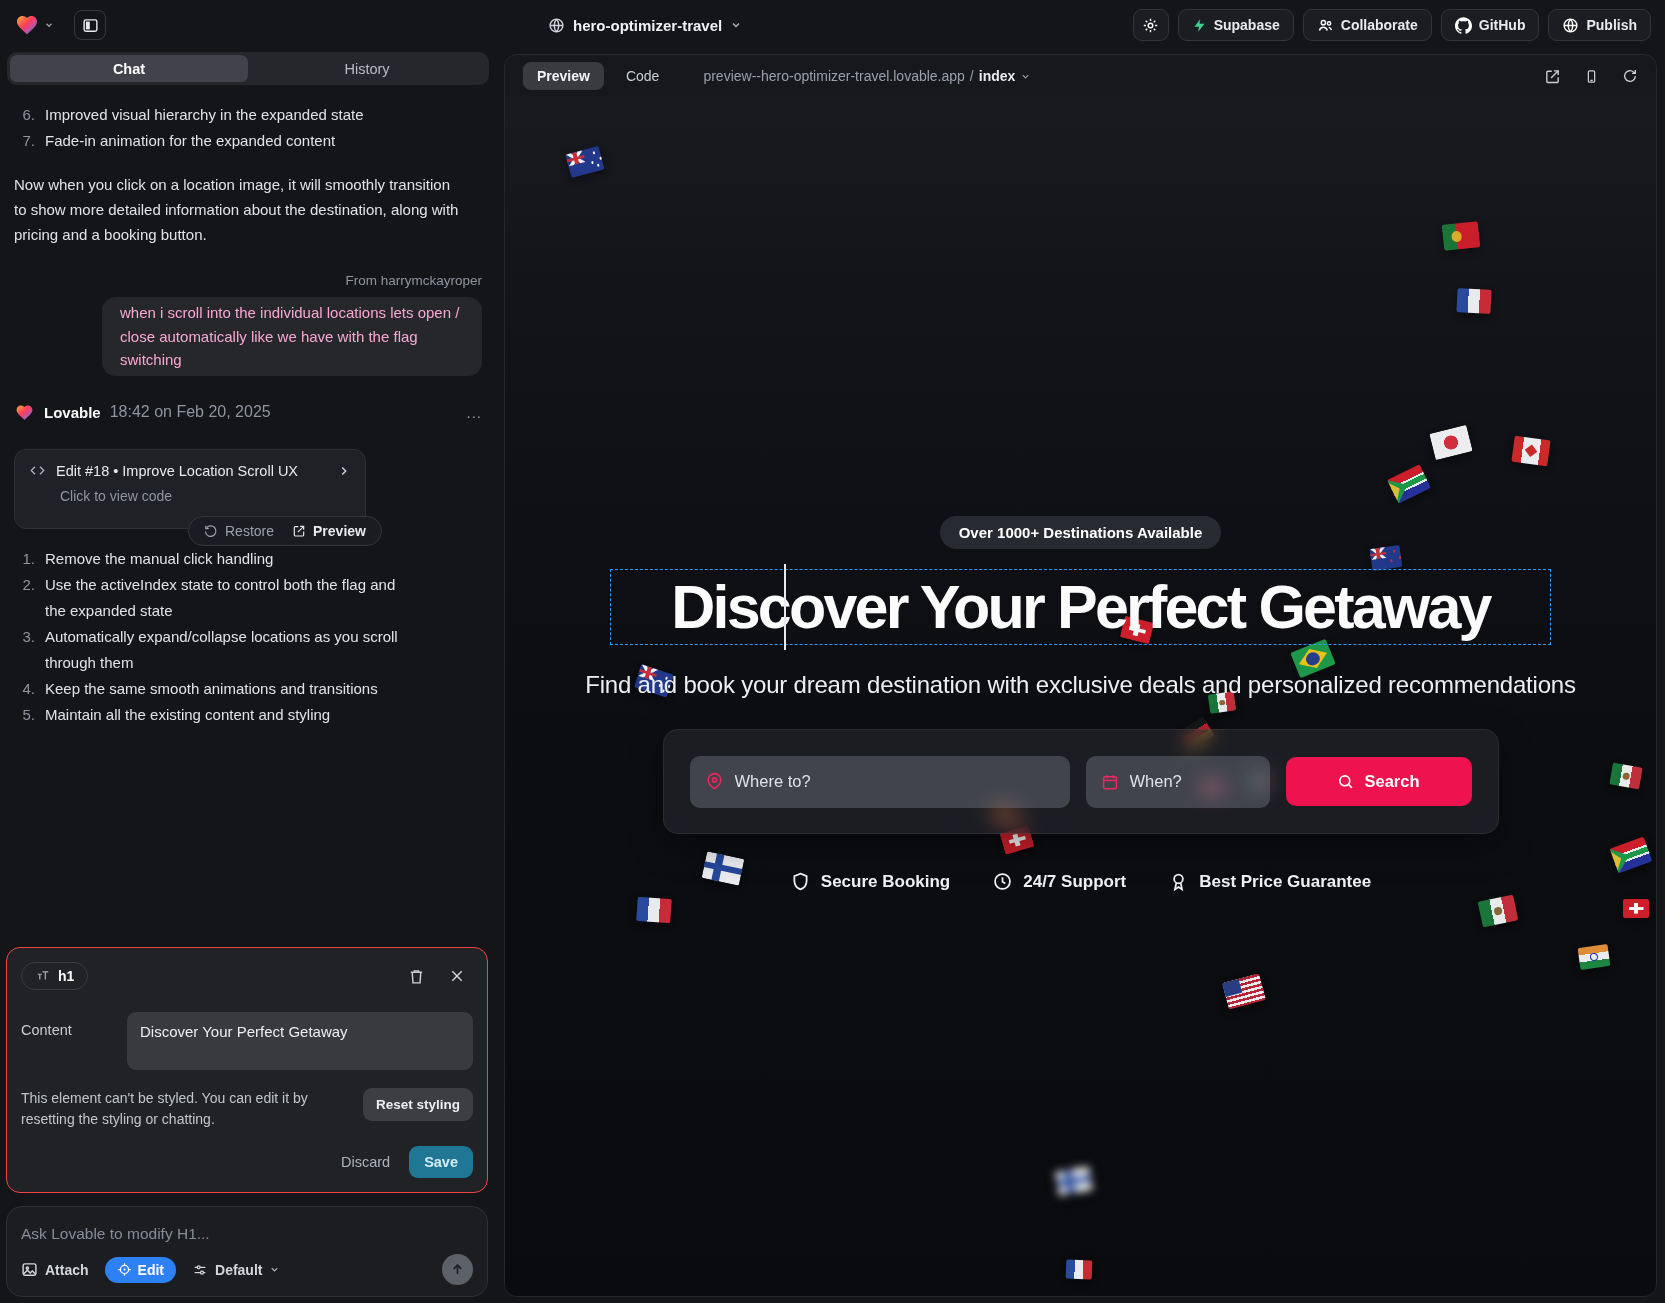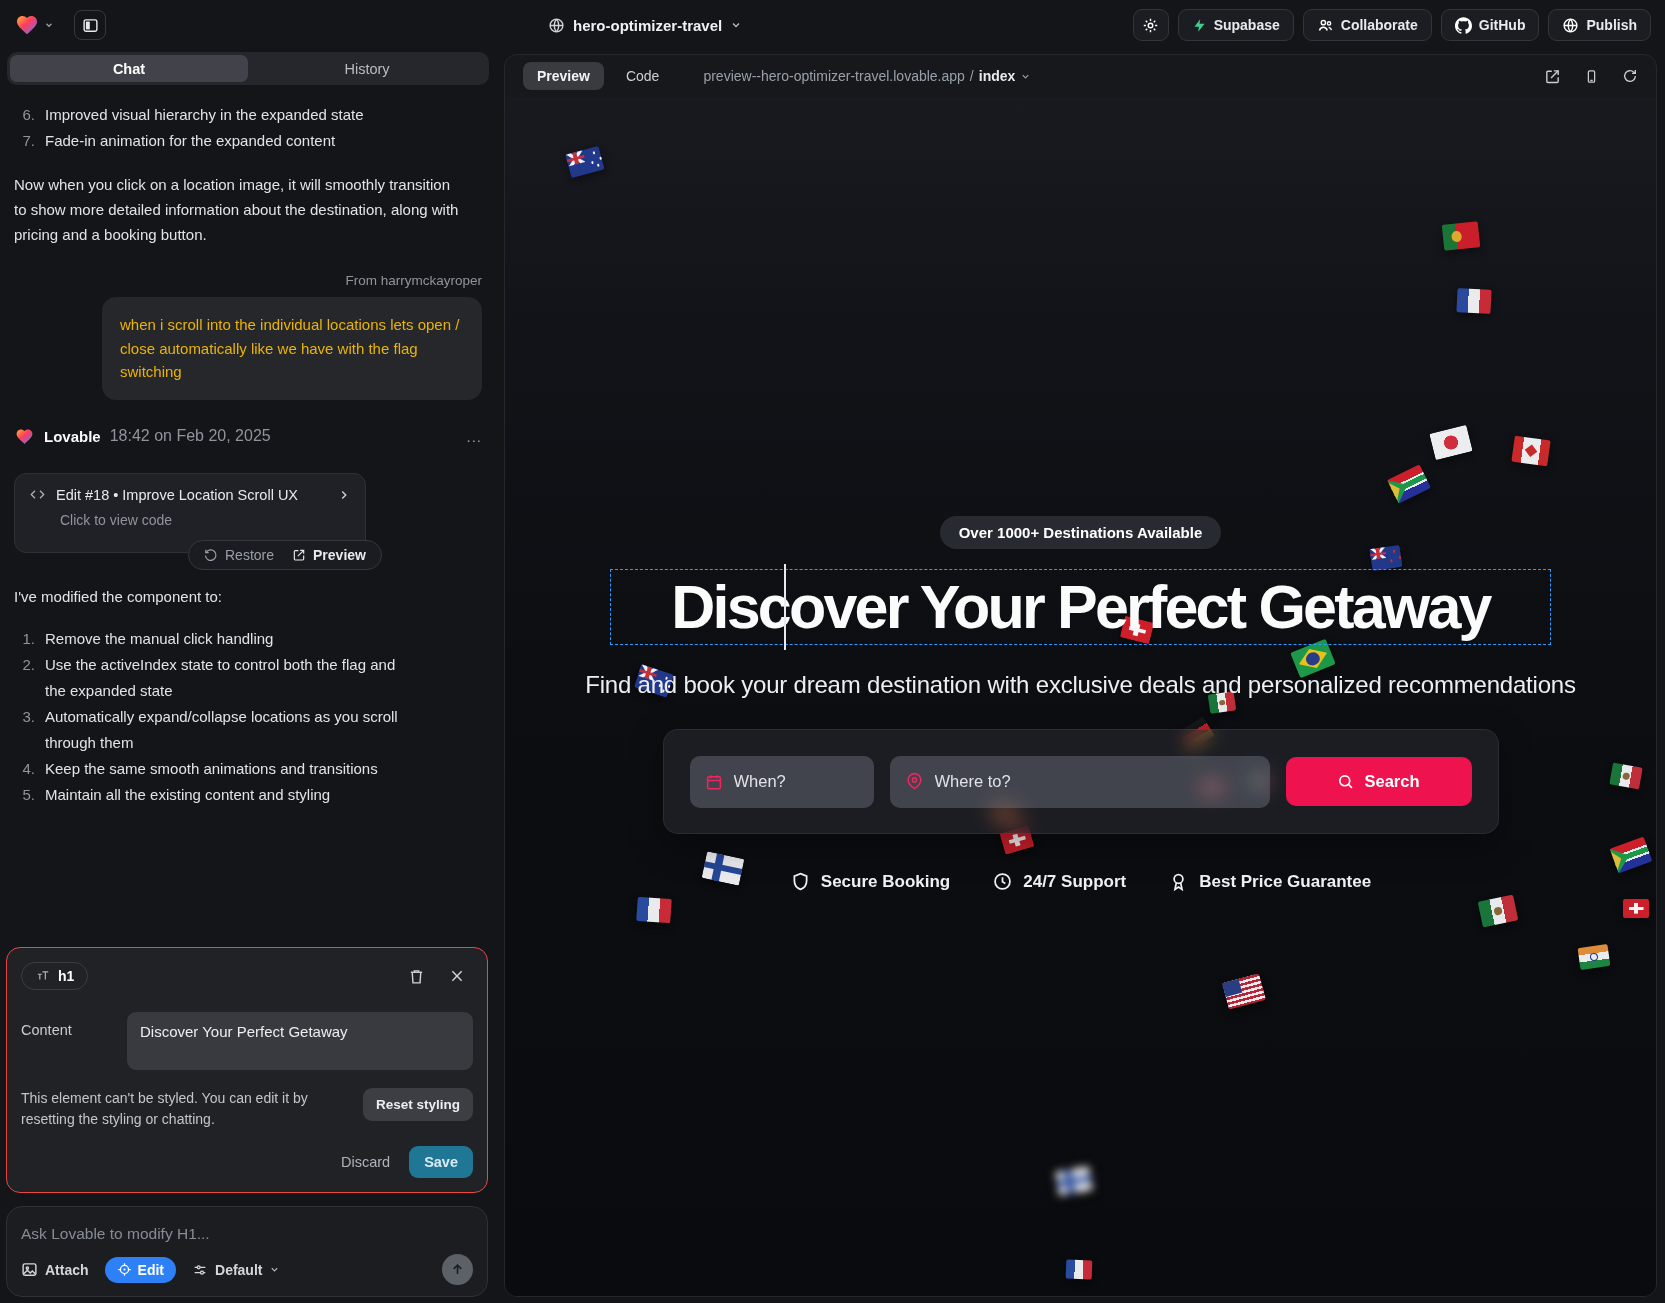--- a/index.html
+++ b/index.html
@@ -29,21 +29,21 @@
   .tabbar { position:absolute; top:2px; left:7px; right:7px; height:33px; background:#26272c; border-radius:10px; padding:3px; display:flex; }
   .tab { flex:1; display:flex; align-items:center; justify-content:center; font-size:14.5px; color:#b9bcc3; border-radius:7px; cursor:pointer; }
   .tab.active { background:#42434a; color:#ffffff; font-weight:600; }
 
   .chat { position:absolute; top:35px; left:0; right:0; bottom:400px; padding:0 14px; overflow:hidden; font-size:15px; }
   .olist { margin-top:17px; }
   .olist .li { display:flex; line-height:26px; color:#e2e3e7; }
   .olist .num { width:31px; flex:0 0 31px; text-align:right; padding-right:10px; color:#8f949d; }
   .para { margin-top:18px; line-height:25px; color:#e2e3e7; max-width:450px; }
   .from-label { margin-top:26px; text-align:right; font-size:13.5px; color:#8f949d; }
-  .bubble { margin-top:9px; margin-left:88px; background:#26272b; border-radius:14px; padding:16px 18px; line-height:23.5px; color:#eab308; }
+  .bubble { margin-top:9px; margin-left:88px; background:#26272b; border-radius:14px; padding:4px 18px; line-height:23.5px; color:#f9a8d4; }
   .msg-head { margin-top:27px; display:flex; align-items:center; gap:9px; }
   .msg-author { font-weight:700; font-size:15px; color:#fafafa; }
   .msg-time { font-size:16px; color:#8f949d; }
   .msg-menu { margin-left:auto; color:#9aa0a8; cursor:pointer; letter-spacing:1px; }
   .edit-card-wrap { position:relative; margin-top:27px; width:352px; }
   .edit-card { background:#202127; border:1px solid #2e3036; border-radius:12px; padding:13px 14px 24px 14px; cursor:pointer; }
   .edit-card-row { display:flex; align-items:center; gap:10px; color:#e8e9ec; font-size:14.5px; }
   .edit-card-sub { margin-left:31px; margin-top:9px; color:#8f949d; font-size:14px; }
   .restore-pill { position:absolute; left:174px; top:67px; display:flex; align-items:center; gap:18px; background:#1b1c21; border:1px solid #34363c; border-radius:999px; padding:6px 15px; white-space:nowrap; }
   .pill-item { display:flex; align-items:center; gap:7px; font-size:14px; cursor:pointer; }
@@ -313,21 +313,20 @@
                 <path d="M14 4h6v6"></path>
                 <path d="M10 14L20 4"></path>
                 <path d="M20 13v6a1.5 1.5 0 01-1.5 1.5h-13A1.5 1.5 0 014 19V6a1.5 1.5 0 011.5-1.5H11"></path>
               </svg>
           </span>
           <span>Preview</span>
         </span>
       </div>
     </div>
 
-    <p class="para para3">I've modified the component to:</p>
 
     <div class="olist">
       <div class="li">
         <span class="num">1.</span>
         <span>Remove the manual click handling</span>
       </div>
       <div class="li">
         <span class="num">2.</span>
         <span style="max-width:370px">Use the activeIndex state to control both the flag and the expanded state</span>
       </div>
@@ -507,38 +506,38 @@
       <div class="hero-badge">Over 1000+ Destinations Available</div>
 
       <div class="heading-box">
         <h1 class="heading">Discover Your Perfect Getaway</h1>
         <div class="caret"></div>
       </div>
 
       <div class="subheading">Find and book your dream destination with exclusive deals and personalized recommendations</div>
 
       <div class="search-card">
+        <div class="search-field field-where">
+          <span>
+            <svg width="19" height="19" viewBox="0 0 24 24" fill="none" stroke="#ef2660" stroke-width="2">
+                <path d="M20 10c0 5.5-8 11-8 11s-8-5.5-8-11a8 8 0 1 1 16 0z"></path>
+                <circle cx="12" cy="10" r="2.6"></circle>
+              </svg>
+          </span>
+          <input type="text" placeholder="Where to?" style="">
+        </div>
         <div class="search-field field-when">
           <span>
             <svg width="18" height="18" viewBox="0 0 24 24" fill="none" stroke="#ef2660" stroke-width="2">
                 <rect x="3.5" y="5" width="17" height="16" rx="2"></rect>
                 <path d="M8 3v4M16 3v4M3.5 10h17"></path>
               </svg>
           </span>
           <input type="text" placeholder="When?" style="">
         </div>
-        <div class="search-field field-where">
-          <span>
-            <svg width="19" height="19" viewBox="0 0 24 24" fill="none" stroke="#ef2660" stroke-width="2">
-                <path d="M20 10c0 5.5-8 11-8 11s-8-5.5-8-11a8 8 0 1 1 16 0z"></path>
-                <circle cx="12" cy="10" r="2.6"></circle>
-              </svg>
-          </span>
-          <input type="text" placeholder="Where to?" style="">
-        </div>
         <button class="search-btn">
           <span>
             <svg width="17" height="17" viewBox="0 0 24 24" fill="none" stroke="#fff" stroke-width="2.4">
                 <circle cx="11" cy="11" r="7"></circle>
                 <path d="M16.5 16.5L21 21"></path>
               </svg>
           </span>
           <span>Search</span>
         </button>
       </div>

